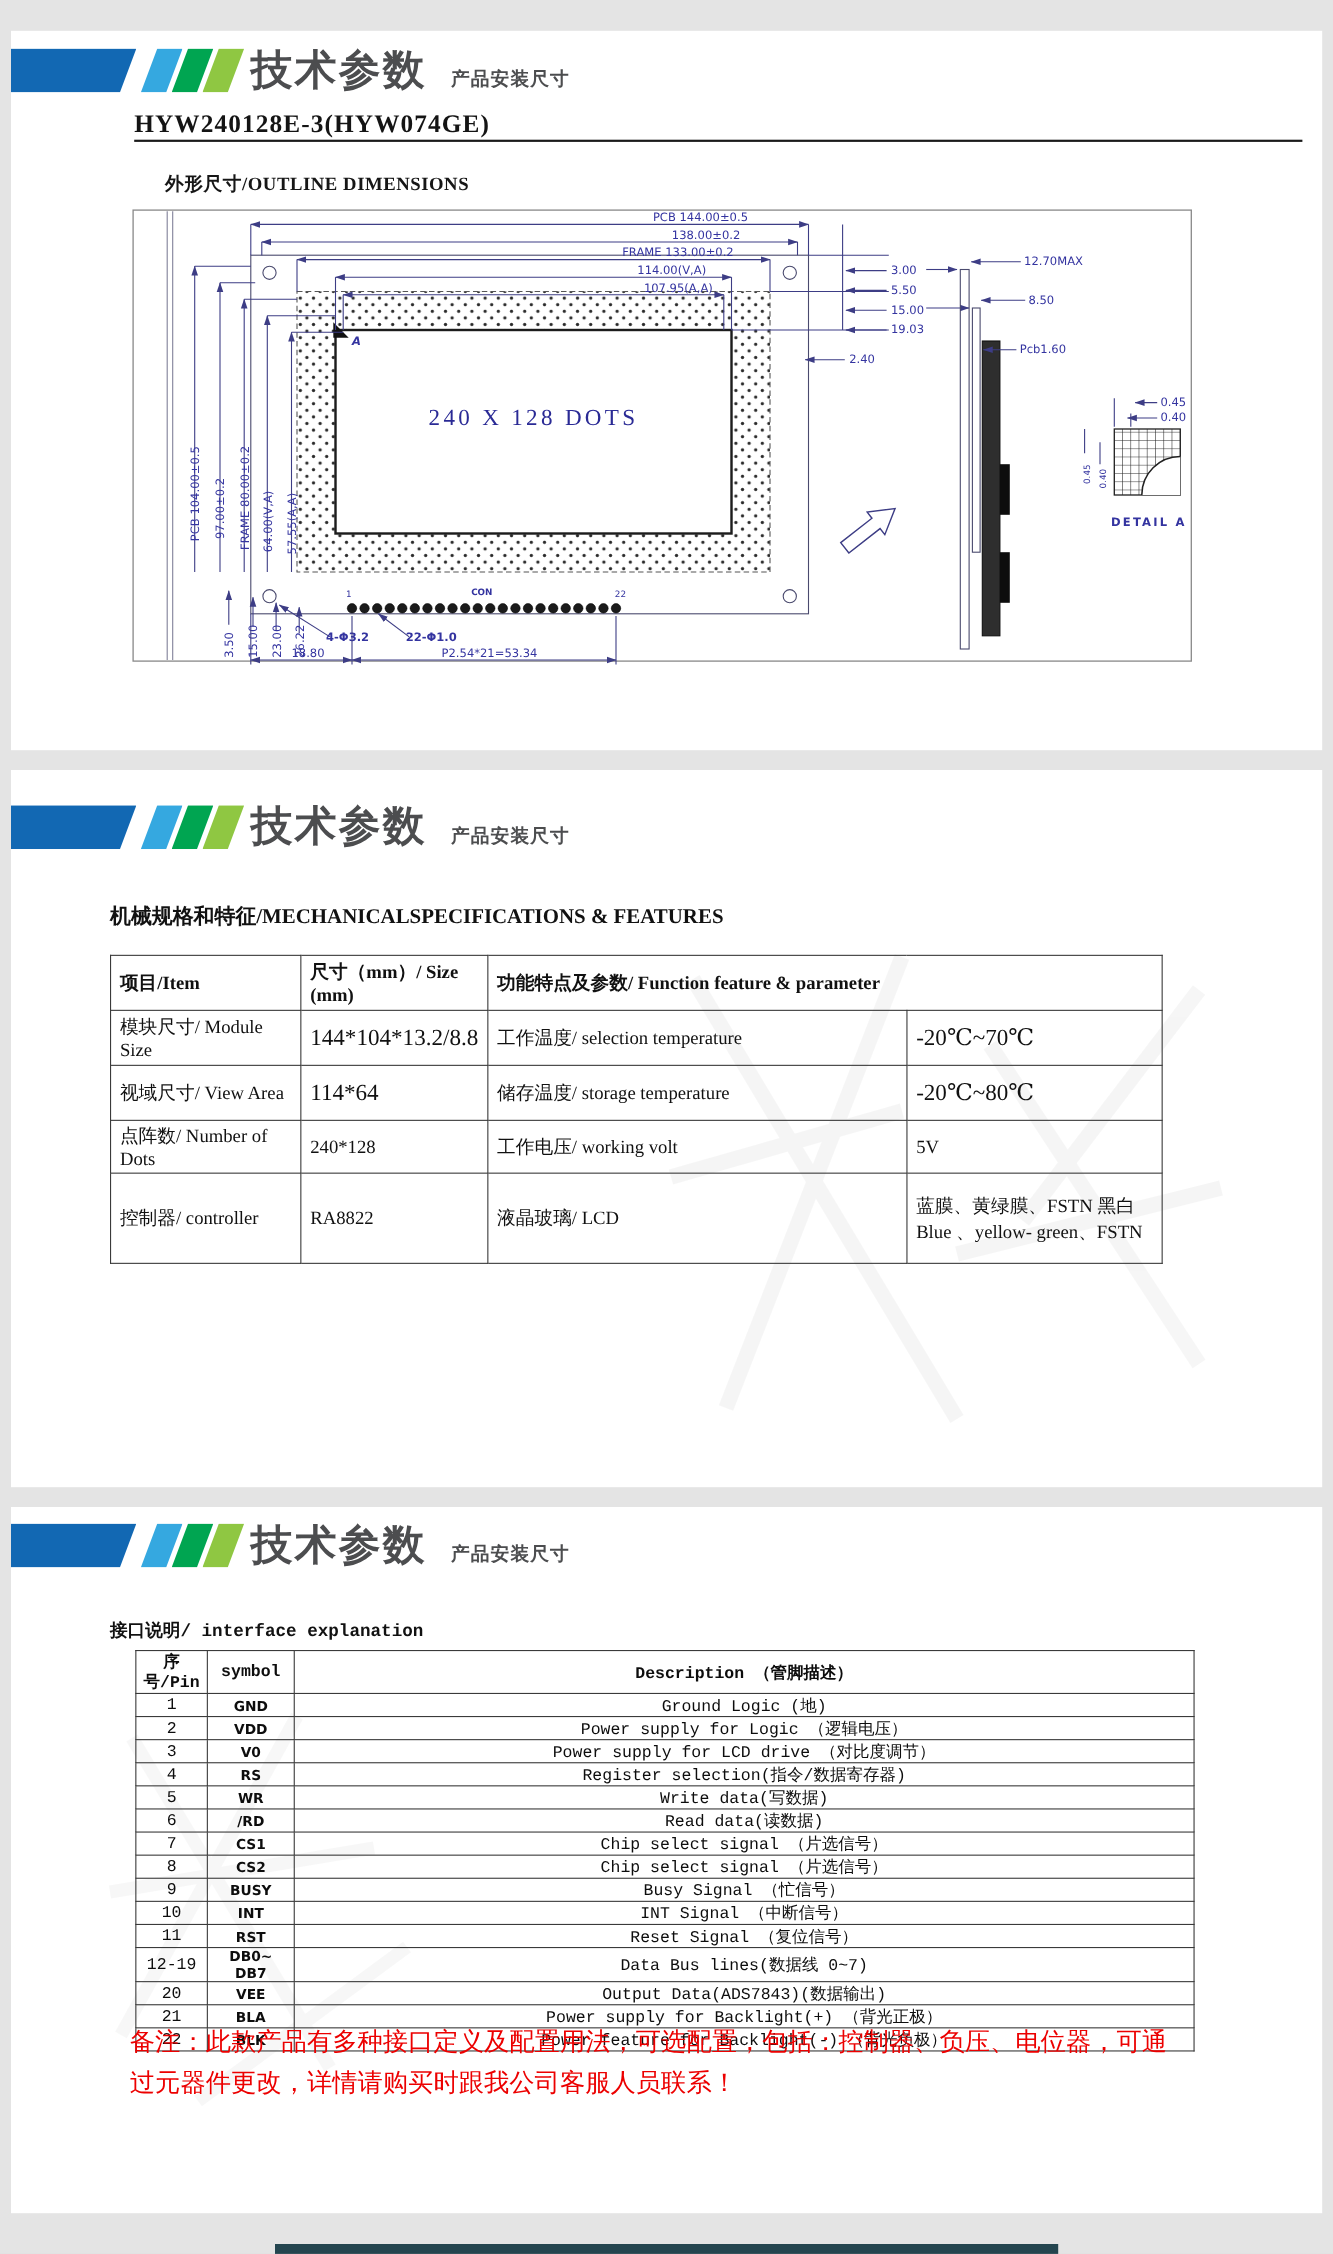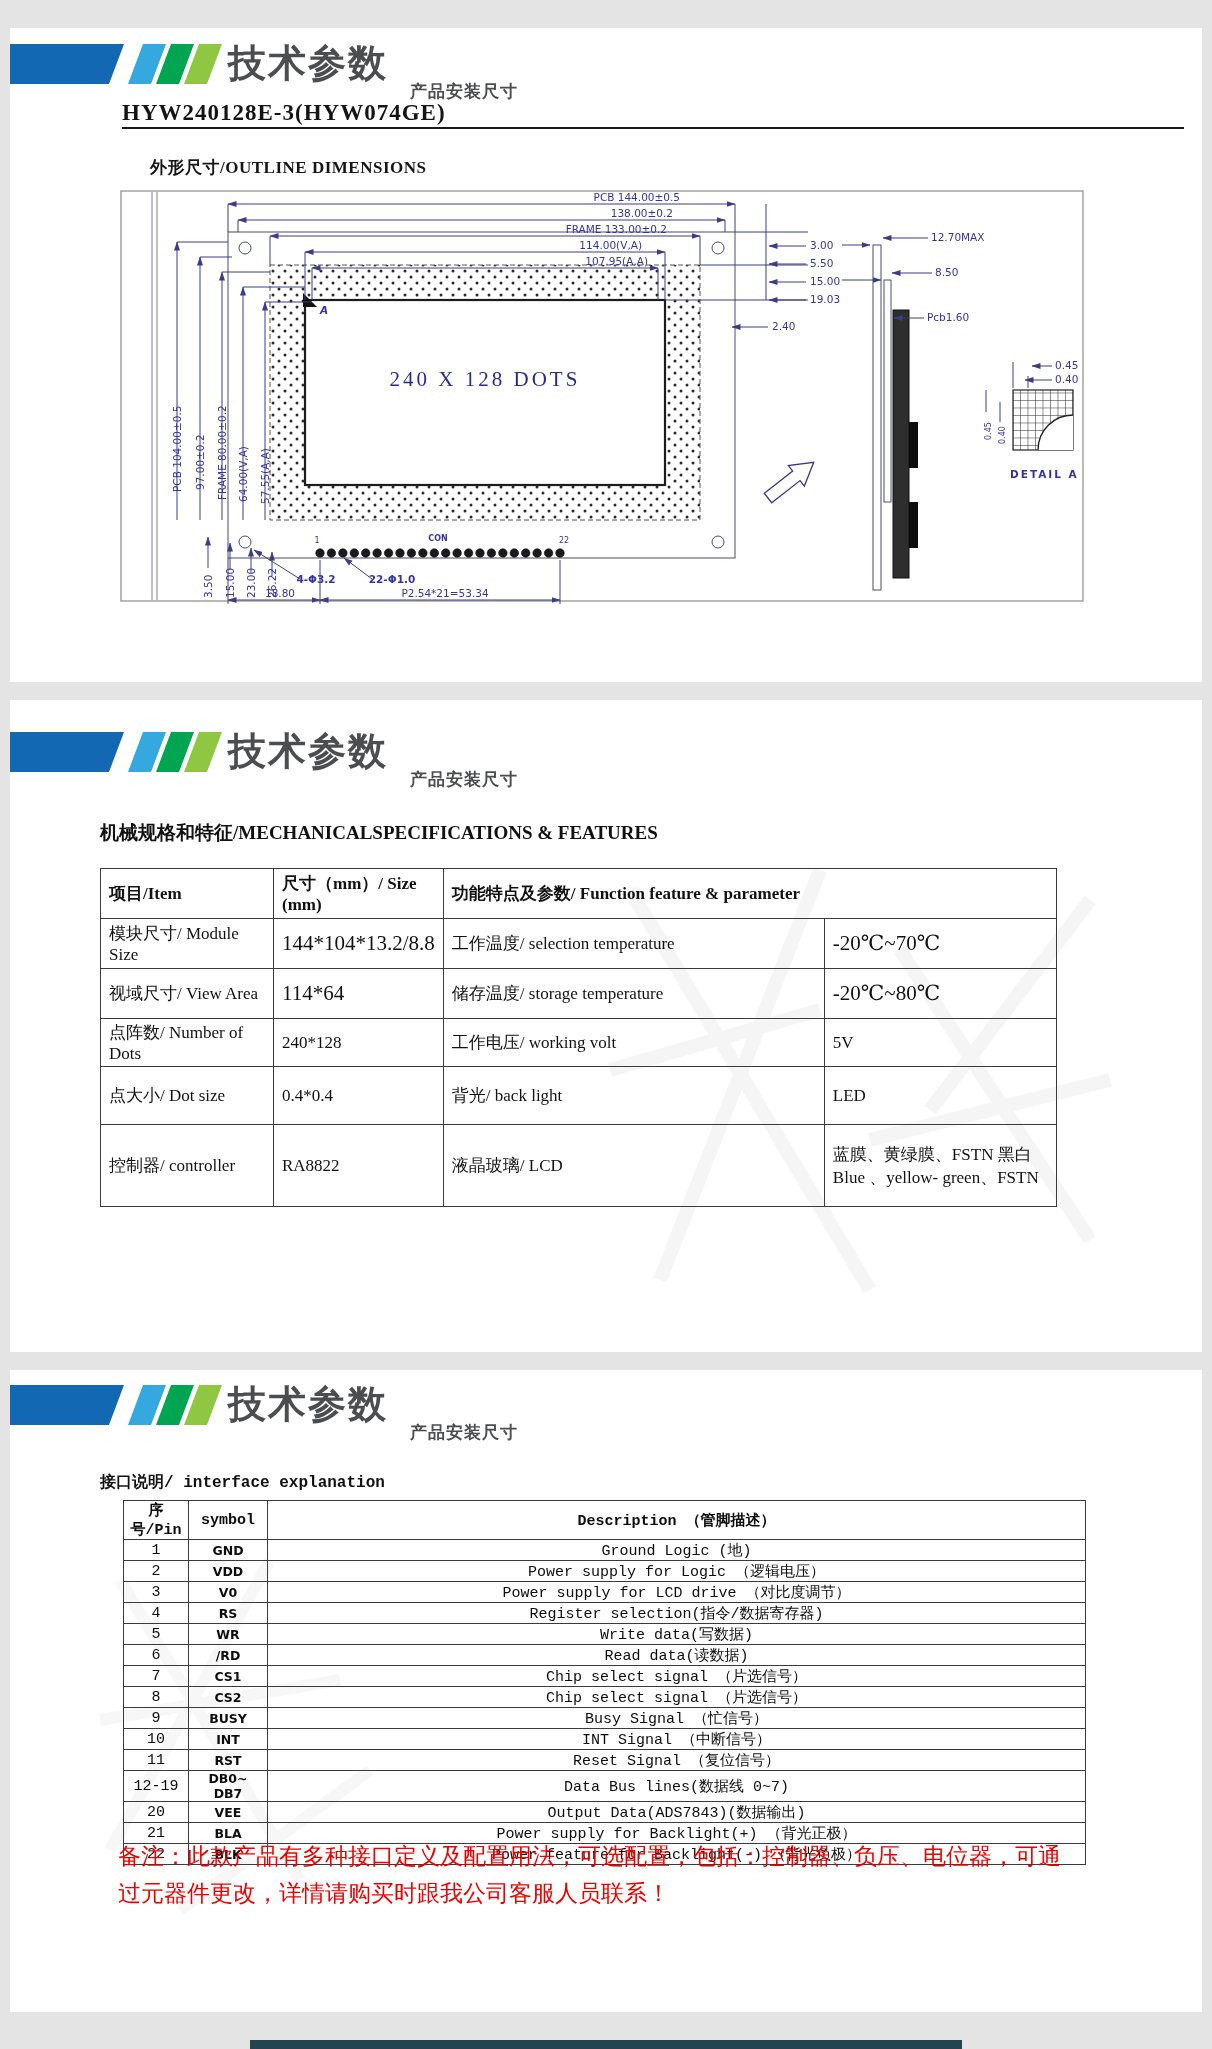--- a/index.html
+++ b/index.html
@@ -7,21 +7,21 @@
         font-family:"Liberation Sans",sans-serif;}
   .panel{position:absolute;left:10px;width:1192px;background:#ffffff;}
   
   .banner{position:absolute;left:0;height:40px;width:100%;}
   .shape{position:absolute;top:0;height:40px;}
   .sh-blue{left:0;width:114px;background:#1268b3;clip-path:polygon(0 0,100% 0,calc(100% - 15px) 100%,0 100%);}
   .sh-lblue{left:118px;width:38px;background:#35a8e0;clip-path:polygon(15px 0,100% 0,calc(100% - 15px) 100%,0 100%);}
   .sh-green{left:146px;width:38px;background:#00a551;clip-path:polygon(15px 0,100% 0,calc(100% - 15px) 100%,0 100%);}
   .sh-lgreen{left:174px;width:38px;background:#8fc742;clip-path:polygon(15px 0,100% 0,calc(100% - 15px) 100%,0 100%);}
   .b-title{position:absolute;left:218px;top:-6px;font-size:38px;font-weight:bold;color:#4c4d4f;letter-spacing:2px;}
-  .b-sub{position:absolute;left:400px;top:16px;font-size:17px;font-weight:600;color:#4c4d4f;letter-spacing:1px;margin-top:20px;}
+  .b-sub{position:absolute;left:400px;top:16px;font-size:17px;font-weight:600;color:#4c4d4f;letter-spacing:1px;}
   
   .model-title{position:absolute;left:112px;top:72px;width:1062px;font-family:"Liberation Serif","DejaVu Serif",serif;
        font-size:23px;font-weight:bold;color:#141414;letter-spacing:1px;border-bottom:2px solid #1a1a1a;padding-bottom:1px;}
   .outline-heading{position:absolute;left:140px;top:128px;font-family:"Liberation Serif","DejaVu Serif",serif;
        font-size:17px;font-weight:bold;color:#161616;letter-spacing:0.5px;}
   .drawing{position:absolute;left:110px;top:162px;}
   .dt{fill:#3434a0;font-family:"DejaVu Sans",sans-serif;font-size:10.5px;}
   .dts{fill:#3434a0;font-family:"DejaVu Sans",sans-serif;font-size:8px;}
   .dl{stroke:#3d3d85;stroke-width:1;fill:none;}
   .st{stroke:#4a4a6e;stroke-width:1;fill:none;}
@@ -292,26 +292,20 @@
         <td style="font-size:21px">114*64</td>
         <td>储存温度/ storage temperature</td>
         <td style="font-size:21px">-20℃~80℃</td>
       </tr>
       <tr style="height:48px">
         <td>点阵数/ Number of Dots</td>
         <td>240*128</td>
         <td>工作电压/ working volt</td>
         <td>5V</td>
       </tr>
-      <tr style="height:58px">
-        <td>点大小/ Dot size</td>
-        <td>0.4*0.4</td>
-        <td>背光/ back light</td>
-        <td>LED</td>
-      </tr>
       <tr style="height:82px">
         <td>控制器/ controller</td>
         <td>RA8822</td>
         <td>液晶玻璃/ LCD</td>
         <td class="v-pre">蓝膜、黄绿膜、FSTN 黑白
 Blue 、yellow- green、FSTN</td>
       </tr>
     </tbody>
       </table>
   </div>

